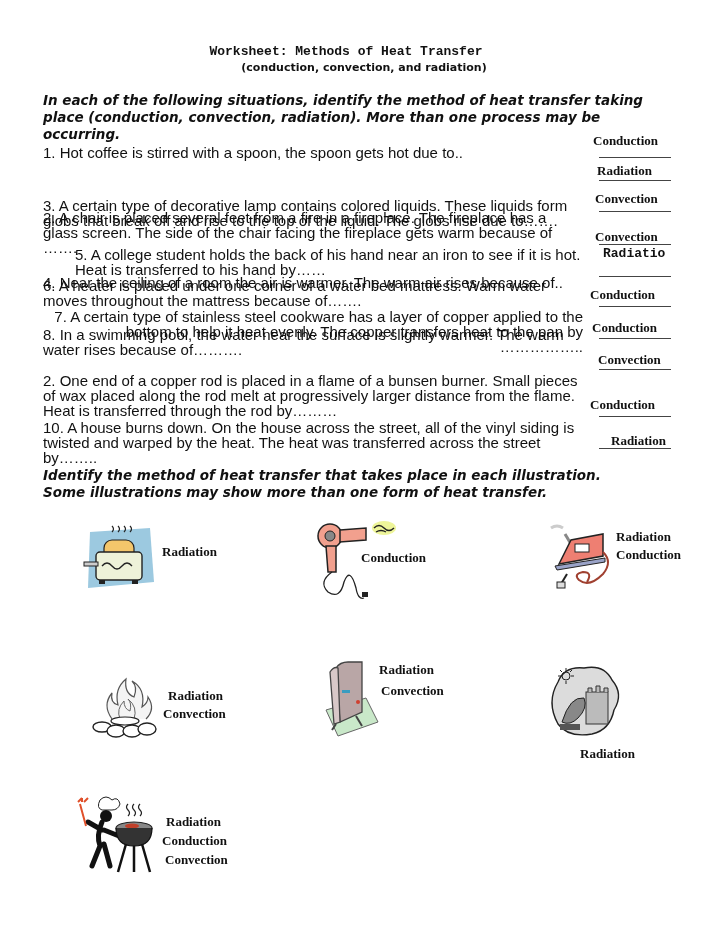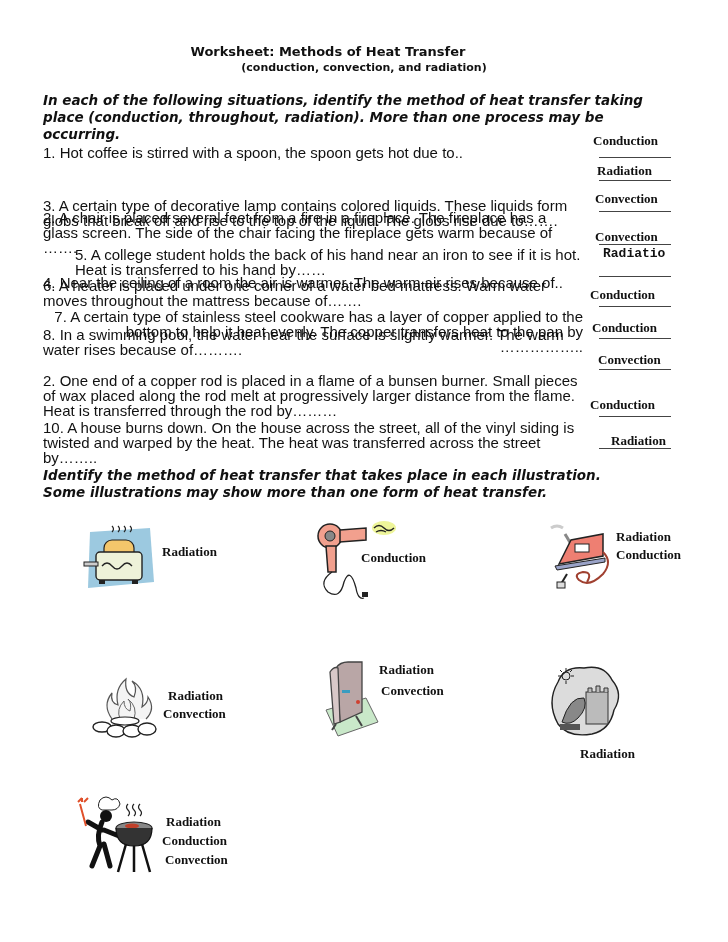--- a/index.html
+++ b/index.html
@@ -1,34 +1,34 @@
 <!DOCTYPE html>
 <html><head>
 <meta charset="utf-8">
 <style>
   html, body { margin:0; padding:0; background:#ffffff; }
   body { width:728px; height:942px; position:relative; overflow:hidden; color:#111; }
   .sans { font-family: "DejaVu Sans", "Liberation Sans", sans-serif; }
   .abs { position:absolute; }
-  .title { left:0; width:656px; top:44px; text-align:center; font-weight:bold; font-size:13px; }
+  .title { left:18px; width:656px; top:44px; text-align:center; font-weight:bold; font-size:13px;font-family:Liberation Mono, monospace; }
   .subtitle { left:0; width:728px; top:61px; text-align:center; font-weight:bold; font-size:11px; }
   .instr { left:43px; width:620px; font-weight:bold; font-style:italic; font-size:13.5px; line-height:17px; }
   .q { left:43px; width:540px; font-size:15px; line-height:15px; font-family:"Liberation Sans", sans-serif; }
   .ans { font-family:"Liberation Serif", serif; font-weight:bold; font-size:13px; white-space:nowrap; }
   .line { position:absolute; height:1px; background:#444; }
   .ill-label { font-family:"Liberation Serif", serif; font-weight:bold; font-size:13px; line-height:18px; white-space:nowrap; }
   svg { position:absolute; overflow:visible; }
 </style>
 </head>
 <body>
 
 <div class="abs title sans">Worksheet:  Methods of Heat Transfer</div>
 <div class="abs subtitle sans">(conduction, convection, and radiation)</div>
 
-<div class="abs instr sans" style="top:92px;">In each of the following situations, identify the method of heat transfer taking place (conduction, throughout, radiation).  More than one process may be occurring.</div>
+<div class="abs instr sans" style="top:92px;">In each of the following situations, identify the method of heat transfer taking place (conduction, convection, radiation).  More than one process may be occurring.</div>
 
 <div class="abs q" style="top:145px;">1.  Hot coffee is stirred with a spoon, the spoon gets hot due to..</div>
 <div class="abs q" style="top:167px;margin-top:43px;">2.  A chair is placed several feet from a fire in a fireplace. The fireplace has a glass screen. The side of the chair facing the fireplace gets warm because of …….</div>
 <div class="abs q" style="top:198px;">3.  A certain type of decorative lamp contains colored liquids. These liquids form globs that break off and rise to the top of the liquid.  The globs rise due to…….</div>
 <div class="abs q" style="top:231px;margin-top:44px;">4.  Near the ceiling of a room the air is warmer.  The warm air rises because of..</div>
 <div class="abs q" style="top:247px;margin-left:32px;">5.  A college student holds the back of his hand near an iron to see if it is hot.  Heat is transferred to his hand by……</div>
 <div class="abs q" style="top:278px;">6.  A heater is placed under one corner of a water bed mattress. Warm water moves throughout the mattress because of…….</div>
 <div class="abs q" style="top:309px;text-align:right;">7.  A certain type of stainless steel cookware has a layer of copper applied to the bottom to help it heat evenly.  The copper transfers heat to the pan by ……………..</div>
 <div class="abs q" style="top:327px;">8.  In a swimming pool, the water near the surface is slightly warmer.  The warm water rises because of……….</div>
 <div class="abs q" style="top:373px;">2.  One end of a copper rod is placed in a flame of a bunsen burner.  Small pieces of wax placed along the rod melt at progressively larger distance from the flame.  Heat is transferred through the rod by………</div>

